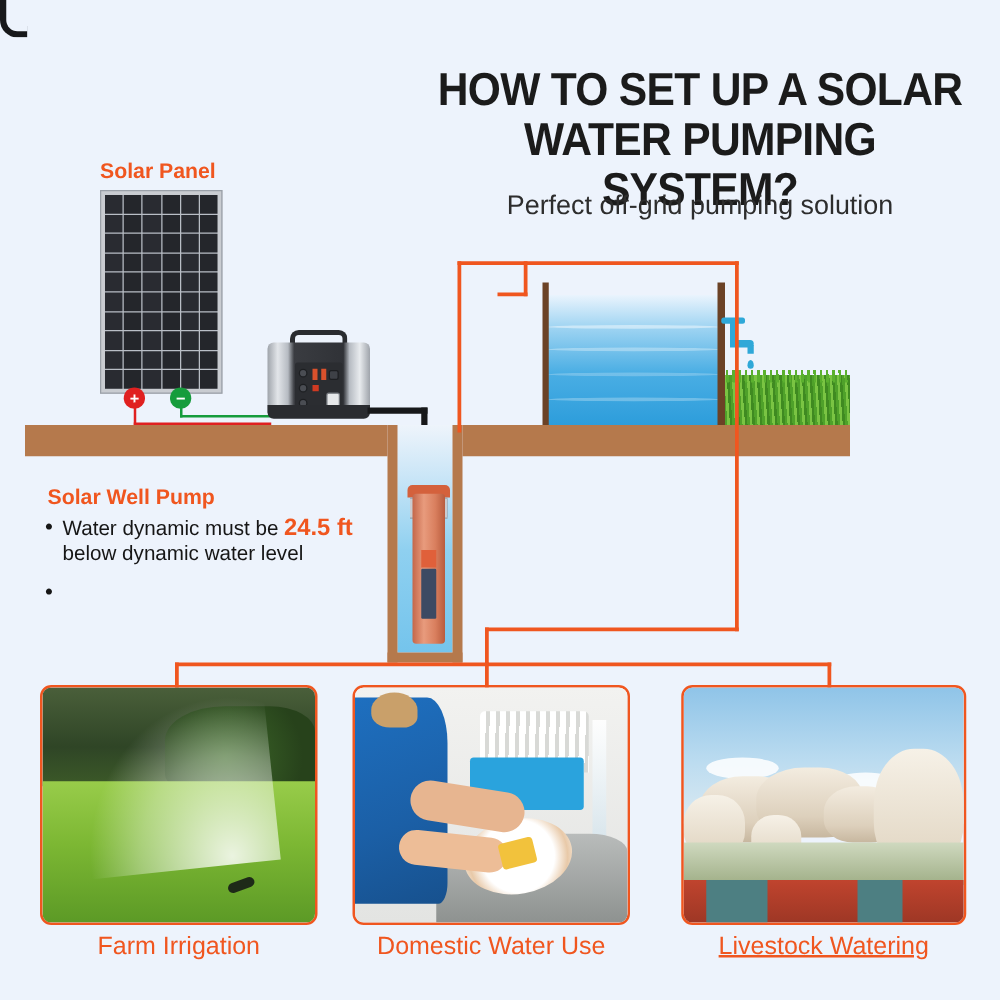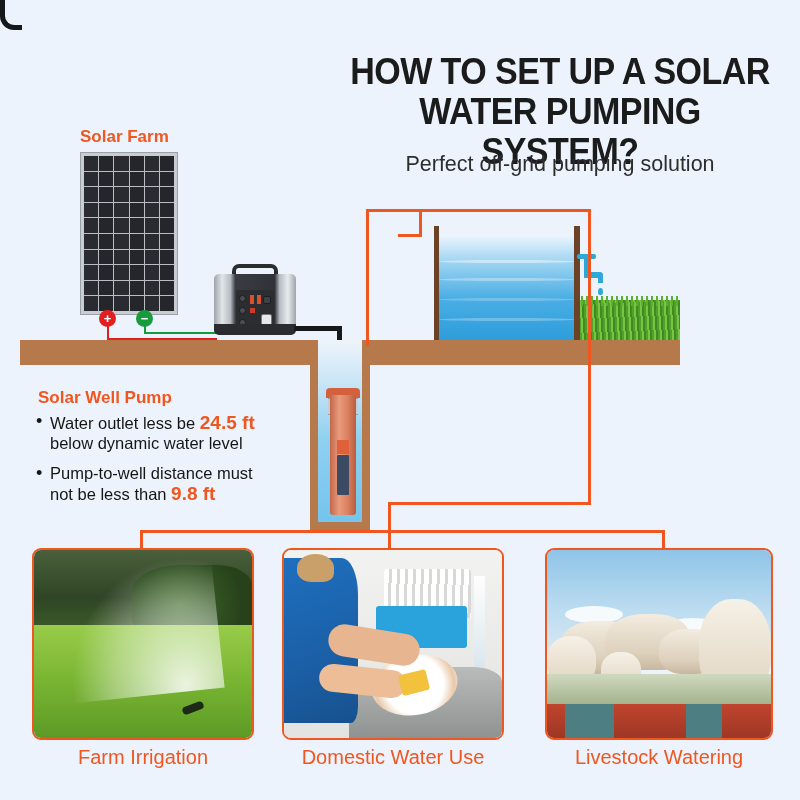--- a/index.html
+++ b/index.html
@@ -165,21 +165,21 @@
   }
   #card-farm { left: 32px; }
   #card-domestic { left: 282px; }
   #card-livestock { left: 545px; width: 228px; }
   .caption {
     position: absolute; top: 746px; width: 222px; text-align: center;
     font-size: 20px; color: #f0561f;
   }
   #caption-farm { left: 32px; }
   #caption-domestic { left: 282px; }
-  #caption-livestock { left: 545px; width: 228px; }
+  #caption-livestock { left: 545px; width: 228px; text-decoration: underline; }
 
   
   .scene { position: absolute; inset: 0; }
   .farm-sky { position: absolute; left: 0; top: 0; width: 100%; height: 42%; background: linear-gradient(180deg,#4a5f3a 0%,#2f4526 60%,#3c5a28 100%); }
   .farm-bush { position: absolute; right: 0; top: 8%; width: 55%; height: 36%; background: radial-gradient(circle at 40% 60%, #3f6b2a 0%, #27421b 75%); border-radius: 40% 30% 10% 20%; }
   .farm-lawn { position: absolute; left: 0; bottom: 0; width: 100%; height: 60%; background: linear-gradient(180deg,#98cc4a 0%,#7cb733 45%,#5c9a26 100%); }
   .farm-spray {
     position: absolute; left: 14%; top: 6%; width: 70%; height: 72%;
     background: radial-gradient(ellipse at 75% 95%, rgba(255,255,255,.85) 0%, rgba(255,255,255,.35) 45%, rgba(255,255,255,0) 70%);
     transform: rotate(-6deg);
@@ -215,21 +215,21 @@
 
   <div class="headline">
     <div>HOW TO SET UP A SOLAR</div>
     <div>WATER PUMPING SYSTEM?</div>
   </div>
   <div class="subtitle">Perfect off-grid pumping solution</div>
 
   <div class="ground" id="ground-left"></div>
   <div class="ground" id="ground-right"></div>
 
-  <div class="olabel" id="label-solar-panel">Solar Farm</div>
+  <div class="olabel" id="label-solar-panel">Solar Panel</div>
   <div id="solar-panel">
     <div id="solar-cells" style="grid-template-columns: repeat(6, 1fr); grid-template-rows: repeat(10, 1fr);">
         <div class="cell"></div>
         <div class="cell"></div>
         <div class="cell"></div>
         <div class="cell"></div>
         <div class="cell"></div>
         <div class="cell"></div>
         <div class="cell"></div>
         <div class="cell"></div>
@@ -320,30 +320,26 @@
   <div id="pump-screen"></div>
   <div id="pump-body"></div>
   <div id="pump-stripe"></div>
   <div id="pump-label"></div>
 
   <div class="olabel" id="label-well-pump">Solar Well Pump</div>
   <div class="bullets">
     <div class="bullet">
       <span class="dot">•</span>
       <span>
-        <span>Water outlet less be </span><b>24.5 ft</b><br>
+        <span>Water dynamic must be </span><b>24.5 ft</b><br>
         <span>below dynamic water level</span>
       </span>
     </div>
     <div class="bullet">
       <span class="dot">•</span>
-      <span>
-        <span>Pump-to-well distance must</span><br>
-        <span>not be less than </span><b>9.8 ft</b>
-      </span>
     </div>
   </div>
 
   <div id="tank-water">
     <div class="tank-wave" style="top:24px;"></div>
     <div class="tank-wave" style="top:42px; opacity:.7;"></div>
     <div class="tank-wave" style="top:62px; opacity:.5;"></div>
     <div class="tank-wave" style="top:82px; opacity:.6;"></div>
   </div>
   <div id="tank-wall-left"></div>

